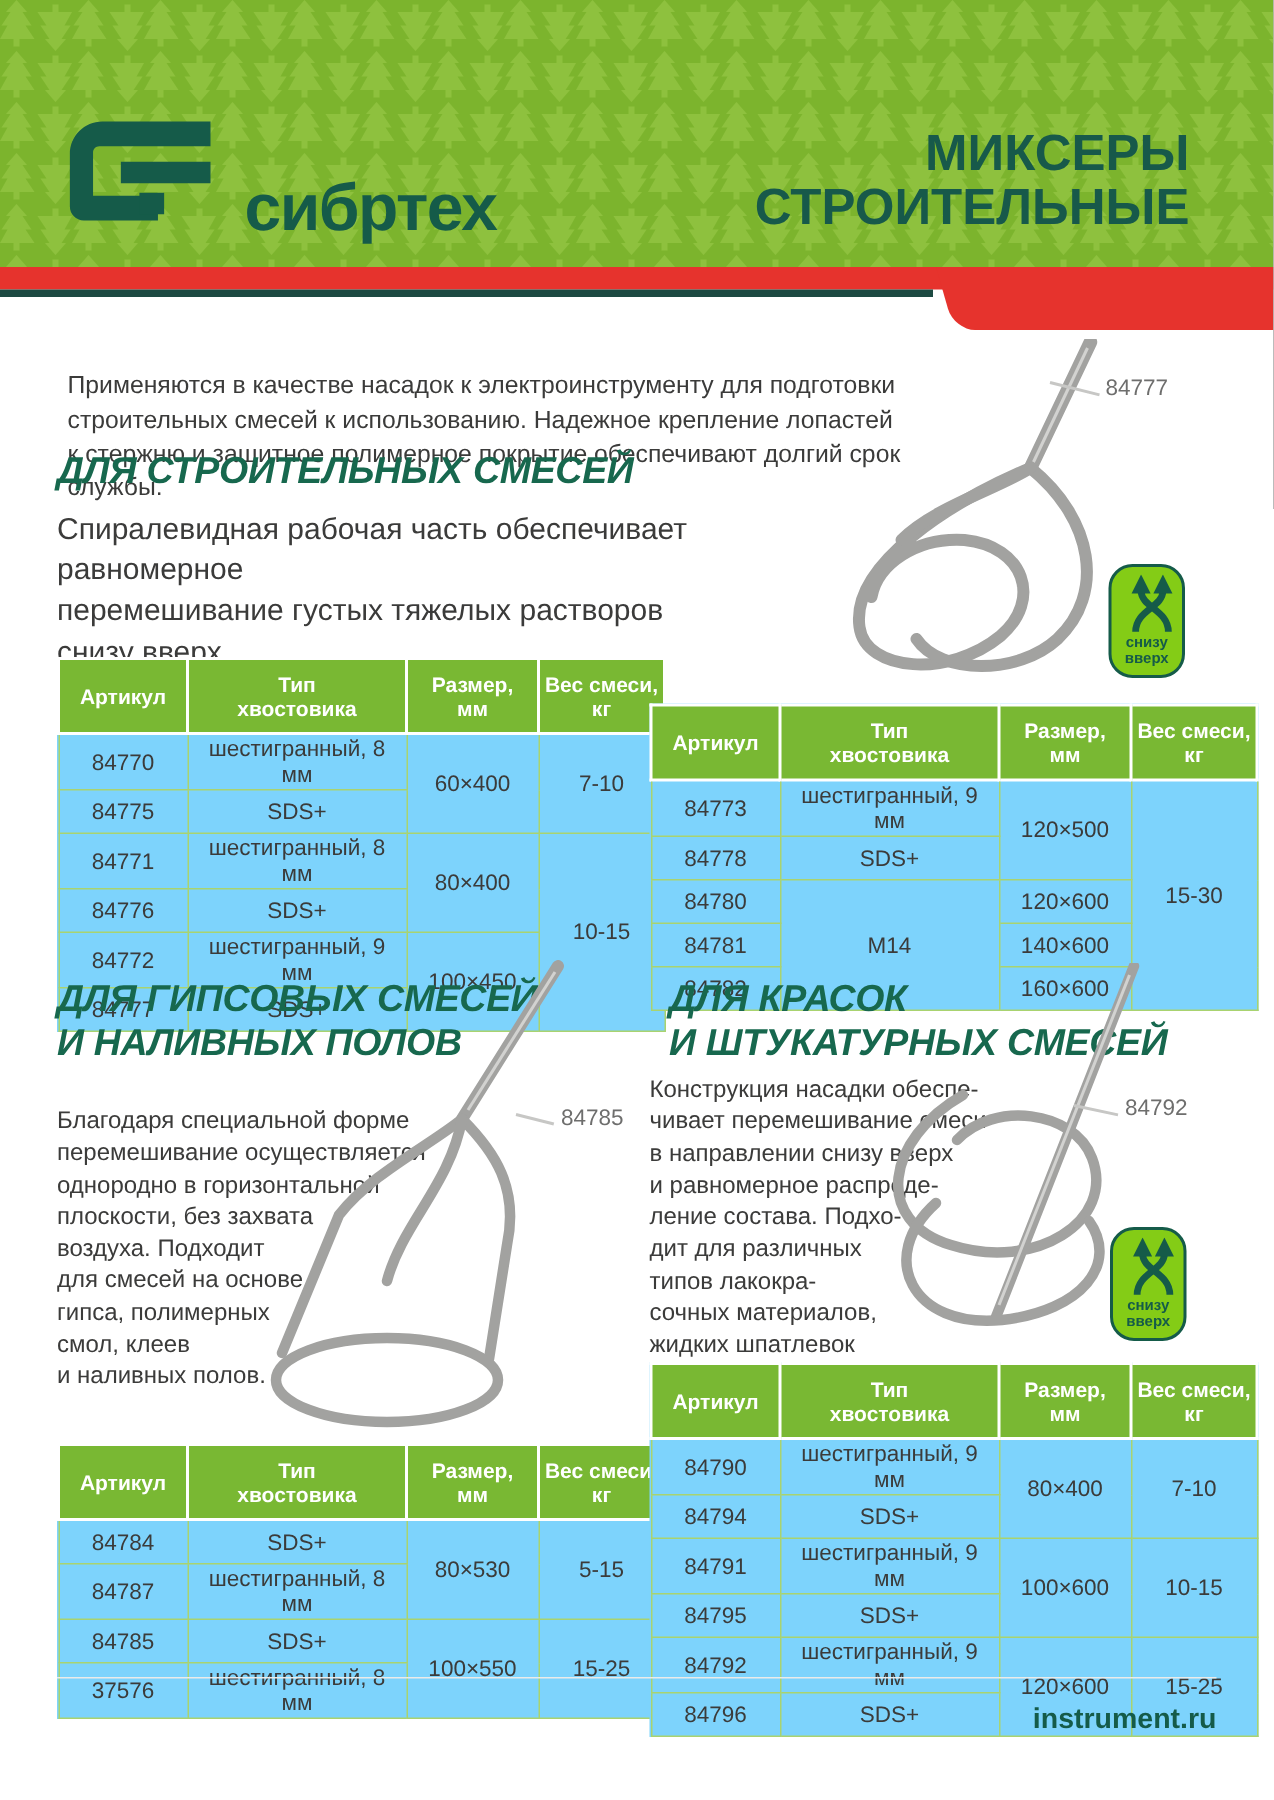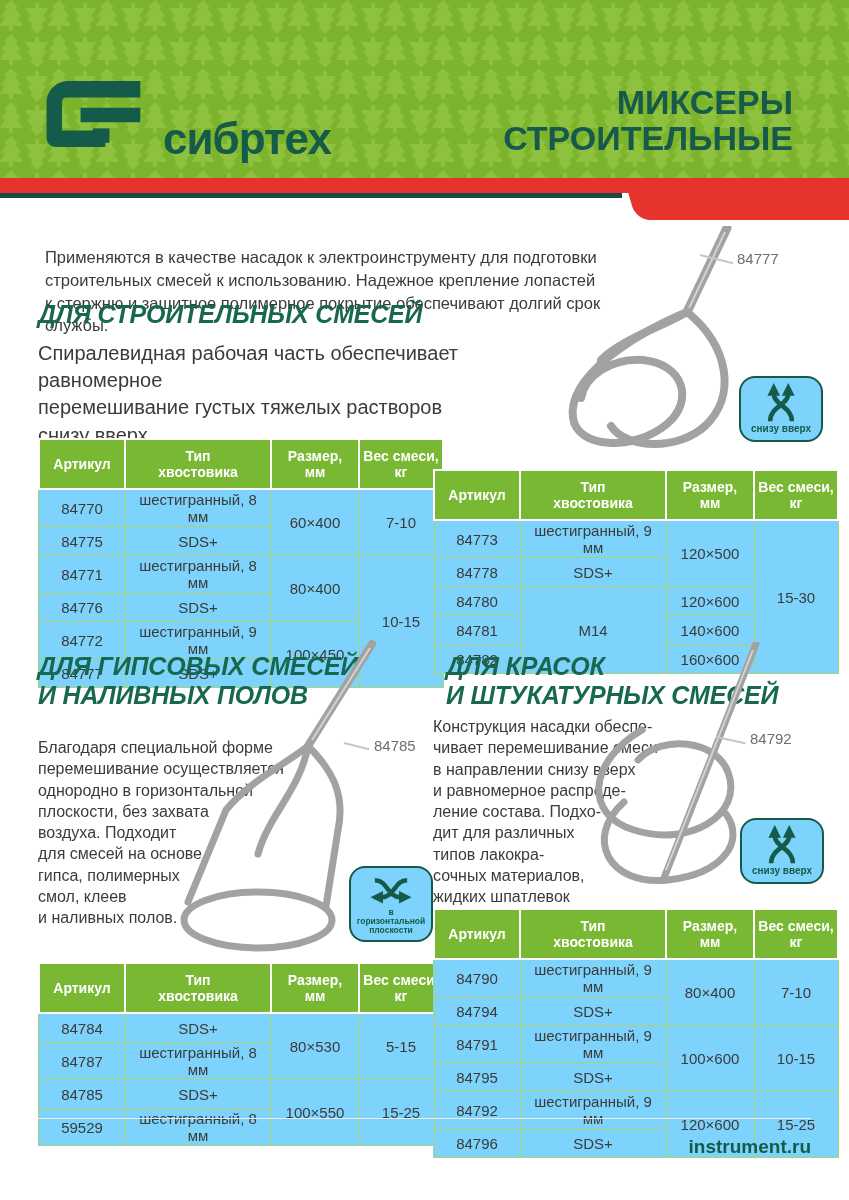--- a/index.html
+++ b/index.html
@@ -44,21 +44,21 @@
   .table1{left:38px;top:438px;}
   .table2{left:433px;top:469px;}
   .table3{left:38px;top:962px;}
   .table4{left:433px;top:908px;}
 
   
   .product-label{font-size:15px;color:#6e6e6d;}
   .callout{height:2px;background:#c7c7c5;transform-origin:0 50%;}
 
   
-  .badge{width:84px;background:#7dd3fc;border:2.5px solid #155b49;border-radius:16px;
+  .badge{width:51px;background:#84cc16;border:2.5px solid #155b49;border-radius:16px;
          text-align:center;padding:5px 3px 5px;box-sizing:border-box;}
   .badge-caption{font-size:10px;font-weight:bold;color:#155b49;line-height:1.05;margin-top:1px;}
   .badge-caption.small{font-size:8.5px;}
   .badge1{left:739px;top:376px;}
   .badge2{left:349px;top:866px;}
   .badge3{left:740px;top:818px;}
 
   
   .divider{left:38px;top:1118px;width:773px;height:1px;background:#ebebe9;}
   .footer-info{left:40px;top:1127px;font-size:16px;line-height:1.4;}
@@ -237,32 +237,20 @@
       <path d="M168 106 C160 150 128 176 118 214"></path>
       <ellipse cx="118" cy="280" rx="74" ry="28"></ellipse>
     </g>
     <g fill="none" stroke="#d2d2d0" stroke-width="2">
       <path d="M230 8 L172 100"></path>
     </g>
   </svg>
   <div class="abs callout" style="left:344px;top:742px;width:26px;transform:rotate(14deg);"></div>
   <div class="abs product-label" style="left:374px;top:737px;">84785</div>
 
-  <div class="abs badge badge2">
-    <svg width="48" height="34" viewBox="0 0 48 38" style="margin:0 auto;">
-      <g fill="none" stroke="#155b49" stroke-width="5">
-        <path d="M42 8 C28 8 28 27 14 27"></path>
-        <path d="M6 8 C20 8 20 27 34 27"></path>
-      </g>
-      <polygon points="1,27 15,20 15,34" fill="#155b49"></polygon>
-      <polygon points="47,27 33,20 33,34" fill="#155b49"></polygon>
-    </svg>
-    <div class="badge-caption small pre">в горизонтальной
-плоскости</div>
-  </div>
 
   <table class="ptable table3">
       <thead>
         <tr>
           <th>Артикул</th>
           <th>Тип
 хвостовика</th>
           <th>Размер,
 мм</th>
           <th>Вес смеси,
@@ -280,21 +268,21 @@
           <td>84787</td>
           <td>шестигранный, 8 мм</td>
         </tr>
         <tr>
           <td>84785</td>
           <td>SDS+</td>
           <td rowspan="2">100×550</td>
           <td rowspan="2">15-25</td>
         </tr>
         <tr>
-          <td>59529</td>
+          <td>37576</td>
           <td>шестигранный, 8 мм</td>
         </tr>
       </tbody>
     </table>
 
   <div class="abs sec-heading sec3-heading pre">ДЛЯ КРАСОК
 И ШТУКАТУРНЫХ СМЕСЕЙ</div>
   <div class="abs sec3-text pre">Конструкция насадки обеспе-
 чивает перемешивание смеси
 в направлении снизу вверх

